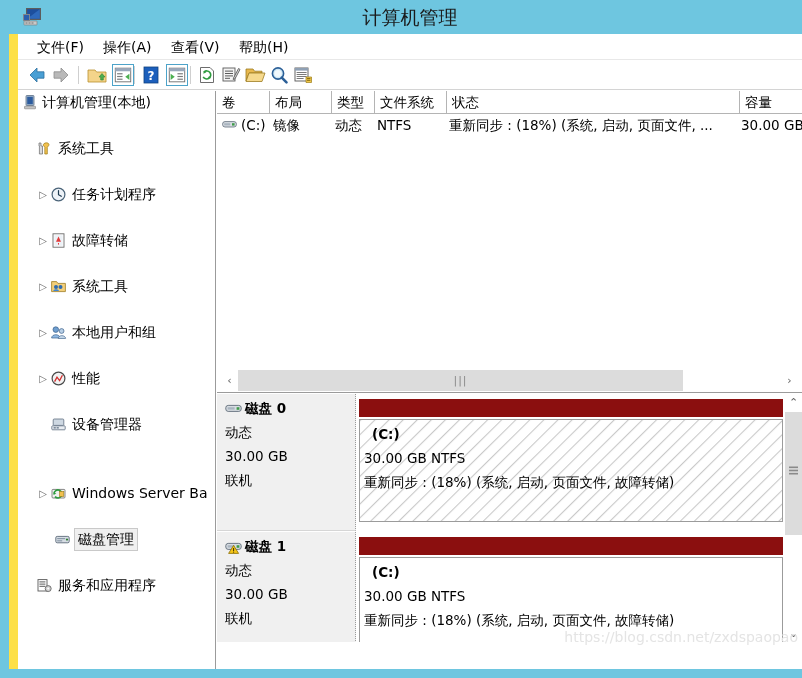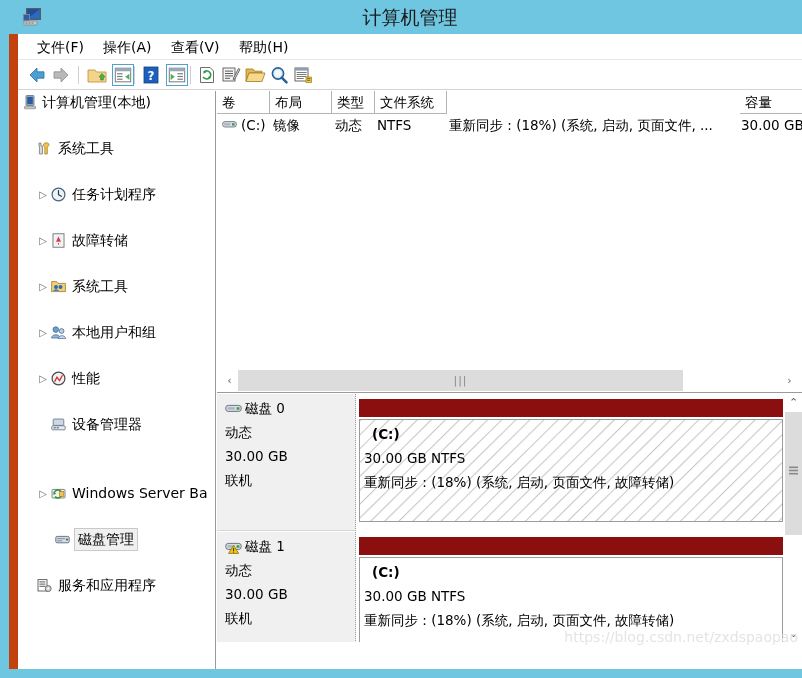--- a/index.html
+++ b/index.html
@@ -8,21 +8,21 @@
     font-family: "DejaVu Sans", "Liberation Sans", sans-serif;
     font-size: 13px;
     background:#ffffff;
     color:#000;
   }
 
   
   #window {
     position:relative;
     width:802px; height:678px;
-    background:#c2410c;
+    background:#fde047;
     border-left:9px solid #6ec6e0;
     border-right:9px solid #6ec6e0;
     border-bottom:9px solid #6ec6e0;
     border-top:0;
   }
 
   
   #titlebar {
     position:absolute; left:0; top:0; width:802px; height:34px;
     background:#6ec6e0;
@@ -143,21 +143,21 @@
     position:absolute; left:0; top:303px; width:585px; height:248px;
     background:#ffffff; overflow:hidden;
   }
   .disk-row { position:absolute; left:0; width:568px; }
   .disk-info {
     position:absolute; left:0; top:0; width:139px; height:100%;
     background:#f0f0f0; border-right:1px dotted #9b9b9b;
     border-bottom:1px solid #d6d6d6;
   }
   .disk-title {
-    position:absolute; left:8px; top:7px; font-size:13.5px; font-weight:normal;
+    position:absolute; left:8px; top:7px; font-size:13.5px; font-weight:bold;
     white-space:nowrap;
     text-align:right;
   }
   .disk-icon { position:absolute; left:8px; top:8px; width:17px; height:14px; }
   .disk-meta {
     position:absolute; left:8px; font-size:13.5px; white-space:nowrap;
   }
   .disk-bars { position:absolute; left:140px; top:0; right:0; height:100%; }
   .vol-topbar { position:absolute; left:2px; top:5px; height:18px; }
   .vol-box {
@@ -451,20 +451,21 @@
 
     <div id="right-pane">
 
       <div id="vol-list">
 
         <div id="vol-header">
           <div class="vcol-h" style="left:0px;width:53px">卷</div>
           <div class="vcol-h" style="left:53px;width:62px">布局</div>
           <div class="vcol-h" style="left:115px;width:43px">类型</div>
           <div class="vcol-h" style="left:158px;width:72px">文件系统</div>
+          <div class="vcol-h" style="left:230px;width:293px">状态</div>
           <div class="vcol-h" style="left:523px;width:62px;border-right:none">容量</div>
         </div>
 
         <div class="vrow">
           <svg id="vol-drive-icon" viewBox="0 0 15 12">
             <rect x="0.6" y="3.6" width="13.8" height="5.4" rx="2.4" fill="#d8dde2" stroke="#5d6b78" stroke-width="0.8"></rect>
             <rect x="2.2" y="5.2" width="6" height="2.2" fill="#aab5c0"></rect>
             <rect x="10" y="5.2" width="2.6" height="2.4" fill="#3f9b4a"></rect>
           </svg>
           <div class="vcell" style="left:24px;width:30px">(C:)</div>

